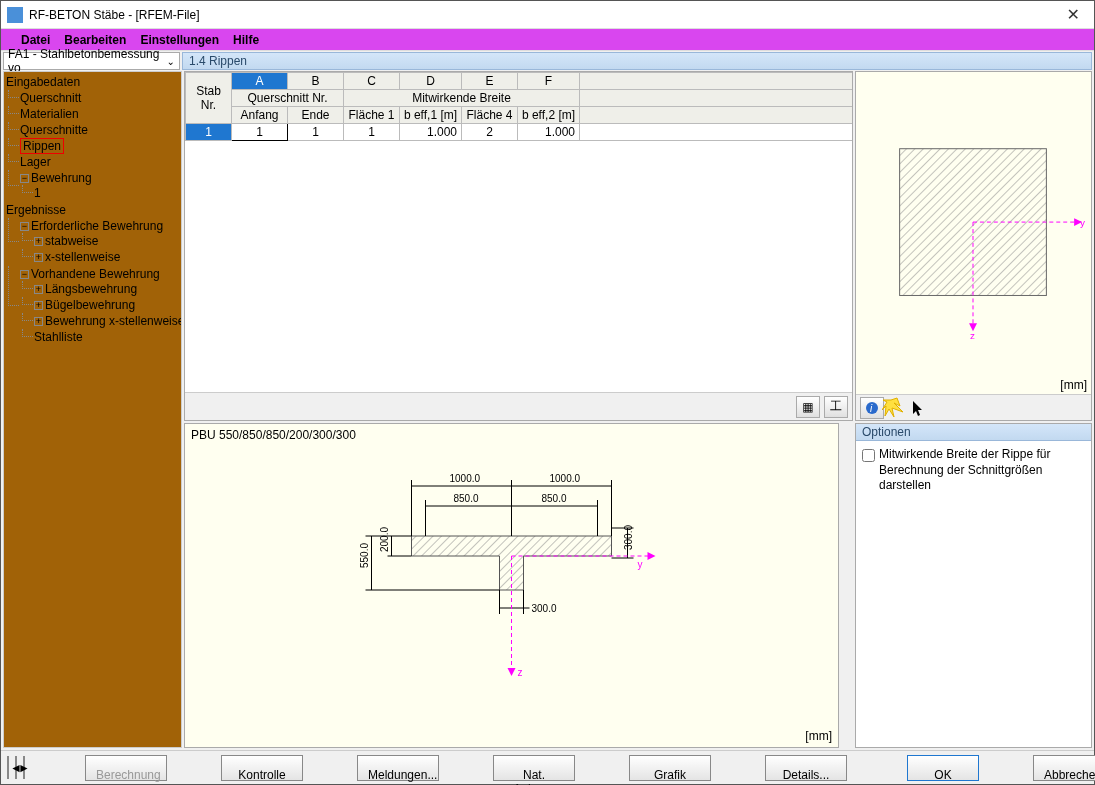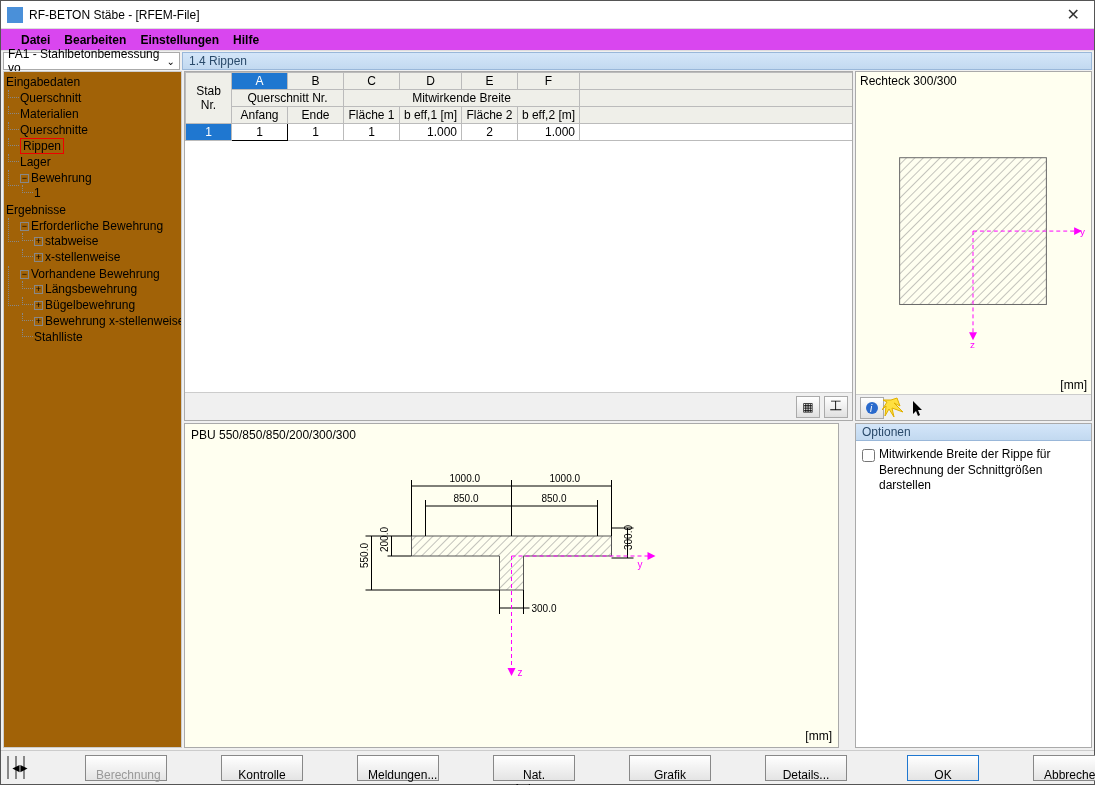--- a/index.html
+++ b/index.html
@@ -153,21 +153,21 @@
             <tr>
               <th colspan="2" class="colhead">Querschnitt Nr.</th>
               <th colspan="4" class="colhead">Mitwirkende Breite</th>
               <th class="colhead" style="border-right:none;"></th>
             </tr>
             <tr>
               <th class="colhead">Anfang</th>
               <th class="colhead">Ende</th>
               <th class="colhead">Fläche 1</th>
               <th class="colhead">b eff,1 [m]</th>
-              <th class="colhead">Fläche 2</th>
+              <th class="colhead">Fläche 4</th>
               <th class="colhead">b eff,2 [m]</th>
               <th class="colhead" style="border-right:none;"></th>
             </tr>
             <tr>
               <td class="rowhead">1</td>
               <td class="cell-sel">1</td>
               <td class="cell">1</td>
               <td class="cell">1</td>
               <td class="cell" style="text-align:right;padding-right:4px">1.000</td>
               <td class="cell">2</td>
@@ -177,21 +177,20 @@
           </tbody>
               </table>
           </div>
           <div class="grid-toolbar">
             <div class="tb-btn">▦</div>
             <div class="tb-btn">工</div>
           </div>
         </div>
 
         <div class="preview-panel">
-          <div class="preview-title">Rechteck 300/300</div>
           <div class="preview-canvas">
             <svg width="100%" height="100%" viewBox="0 0 237 290">
               <defs>
                   <pattern id="hatch" width="6" height="6" patternUnits="userSpaceOnUse" patternTransform="rotate(45)">
                     <line x1="0" y1="0" x2="0" y2="6" stroke="#888" stroke-width="1"></line>
                   </pattern>
                 </defs>
               <rect x="44" y="60" width="148" height="148" fill="url(#hatch)" stroke="#666"></rect>
               <line x1="118" y1="134" x2="224" y2="134" stroke="#f0f" stroke-dasharray="4 3"></line>
               <text x="226" y="138" fill="#f0f">y</text>

